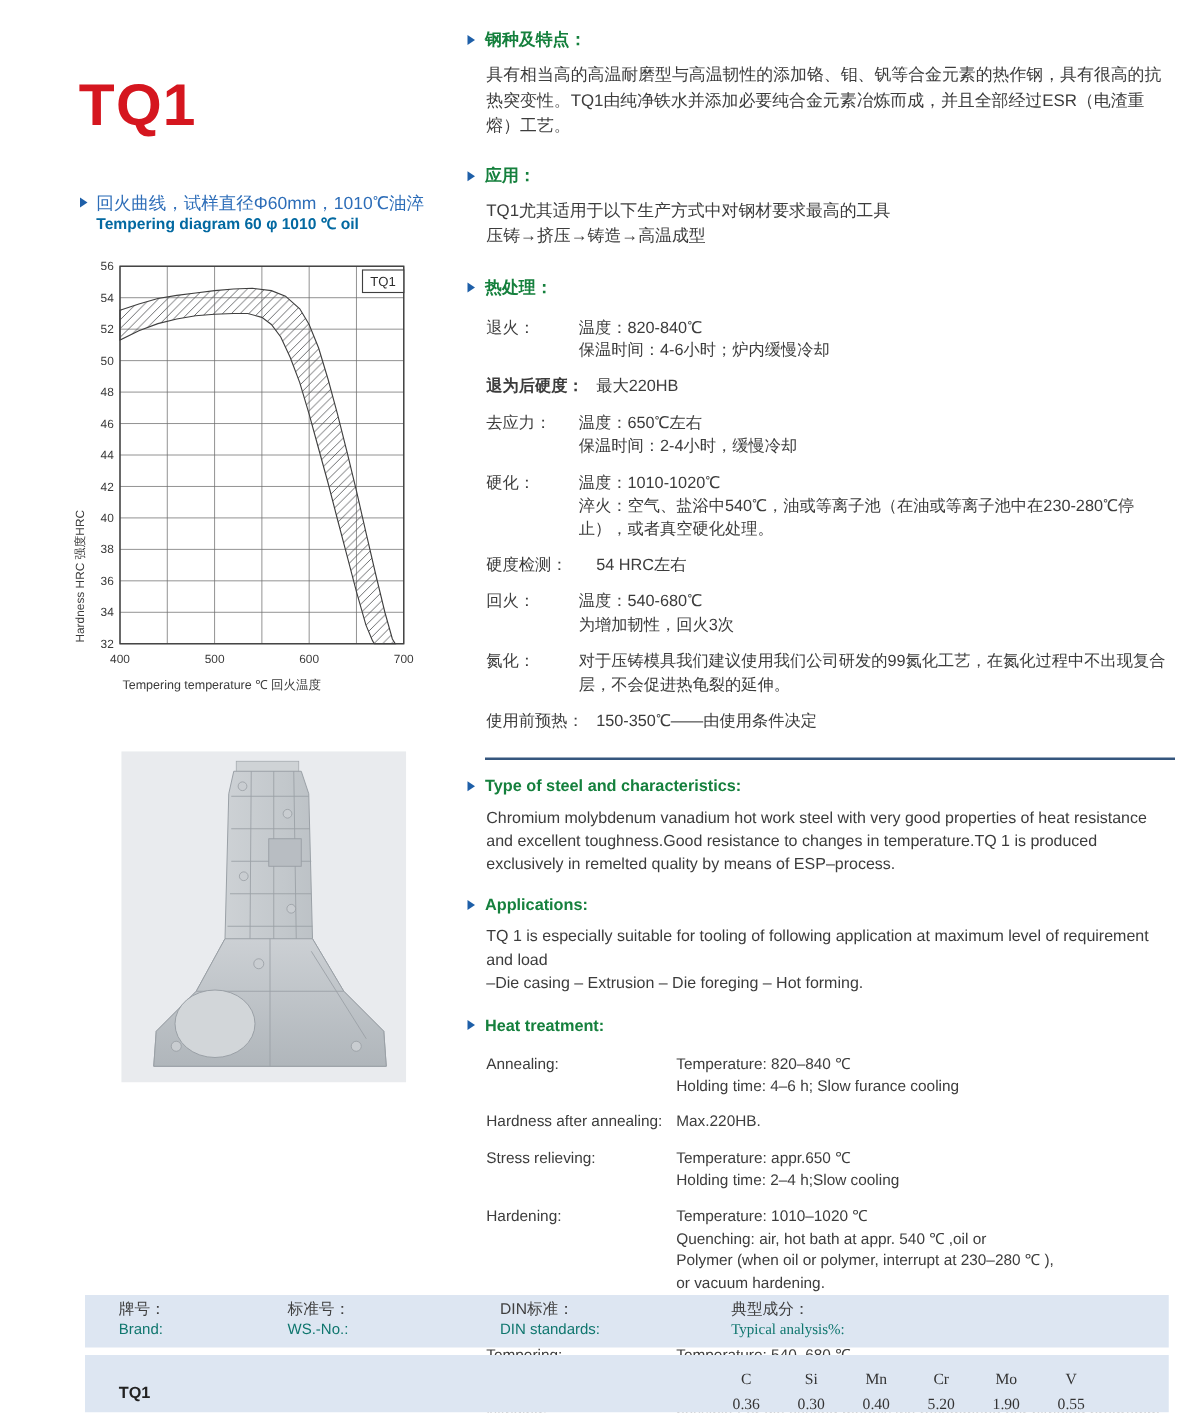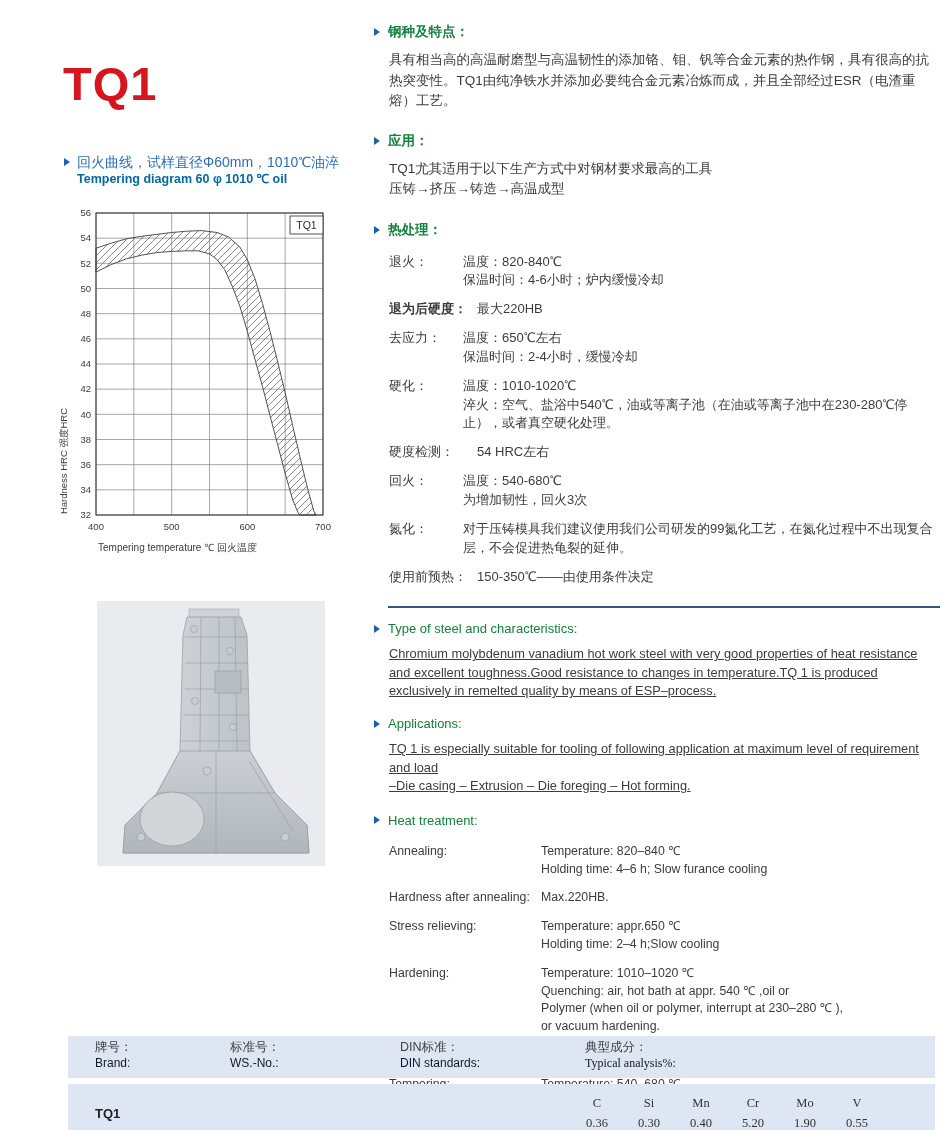--- a/index.html
+++ b/index.html
@@ -19,43 +19,43 @@
 
   .chart-wrap{position:absolute;left:58px;top:203px;}
 
   .part-figure{position:absolute;left:97px;top:601px;width:228px;height:265px;}
 
   
   .rcol{position:absolute;left:388px;top:10px;width:552px;}
   .sec-h{display:flex;align-items:center;margin:13px 0 9px -14px;
          color:#15803d;font-weight:bold;font-size:13.5px;}
   .sec-h .tri{margin-right:8px;}
-  .sec-h.en{font-size:13px;font-weight:normal;}
+  .sec-h.en{font-size:13px;font-weight:bold;}
   .body-p{margin:2px 0 0 1px;font-size:13.5px;line-height:1.52;white-space:pre-line;}
-  .body-p.en{font-size:12.8px;line-height:1.45;text-decoration:underline;}
+  .body-p.en{font-size:12.8px;line-height:1.45;}
 
   .kv{display:flex;margin:0 0 10px 1px;font-size:13px;line-height:1.45;}
   .kv .lbl{flex:none;width:74px;}
   .kv .val{flex:1;white-space:pre-line;}
   .kv.en{font-size:12.3px;margin-bottom:11px;}
   .kv.en .lbl{width:152px;}
 
   .divider{border-top:2px solid #35567e;margin:20px 0 4px 0;}
 
   
   .btable{position:absolute;left:68px;top:1036px;width:867px;}
   .trow{background:#dde6f2;display:flex;}
   .trow.head{height:38px;padding-top:4px;}
   .trow.data{margin-top:6px;height:58px;align-items:center;}
   .tc1{width:162px;flex:none;padding-left:27px;box-sizing:border-box;}
   .tc2{width:170px;flex:none;}
   .tc3{width:185px;flex:none;}
   .tc4{flex:1;font-family:Liberation Serif, serif;}
   .hcn{font-size:12.5px;color:#3f3f3f;line-height:1.25;}
-  .hen{font-size:12px;color:#0f172a;line-height:1.25;}
+  .hen{font-size:12px;color:#0f766e;line-height:1.25;}
   .brand-cell{font-size:13px;font-weight:bold;color:#222;}
   .comp{display:flex;margin-left:-14px;}
   .comp .cel{width:52px;text-align:center;font-size:12.5px;color:#333;line-height:1.6;}
 </style>
 </head>
 <body>
 
 <div class="page">
 
   <div class="brand-title">TQ1</div>

